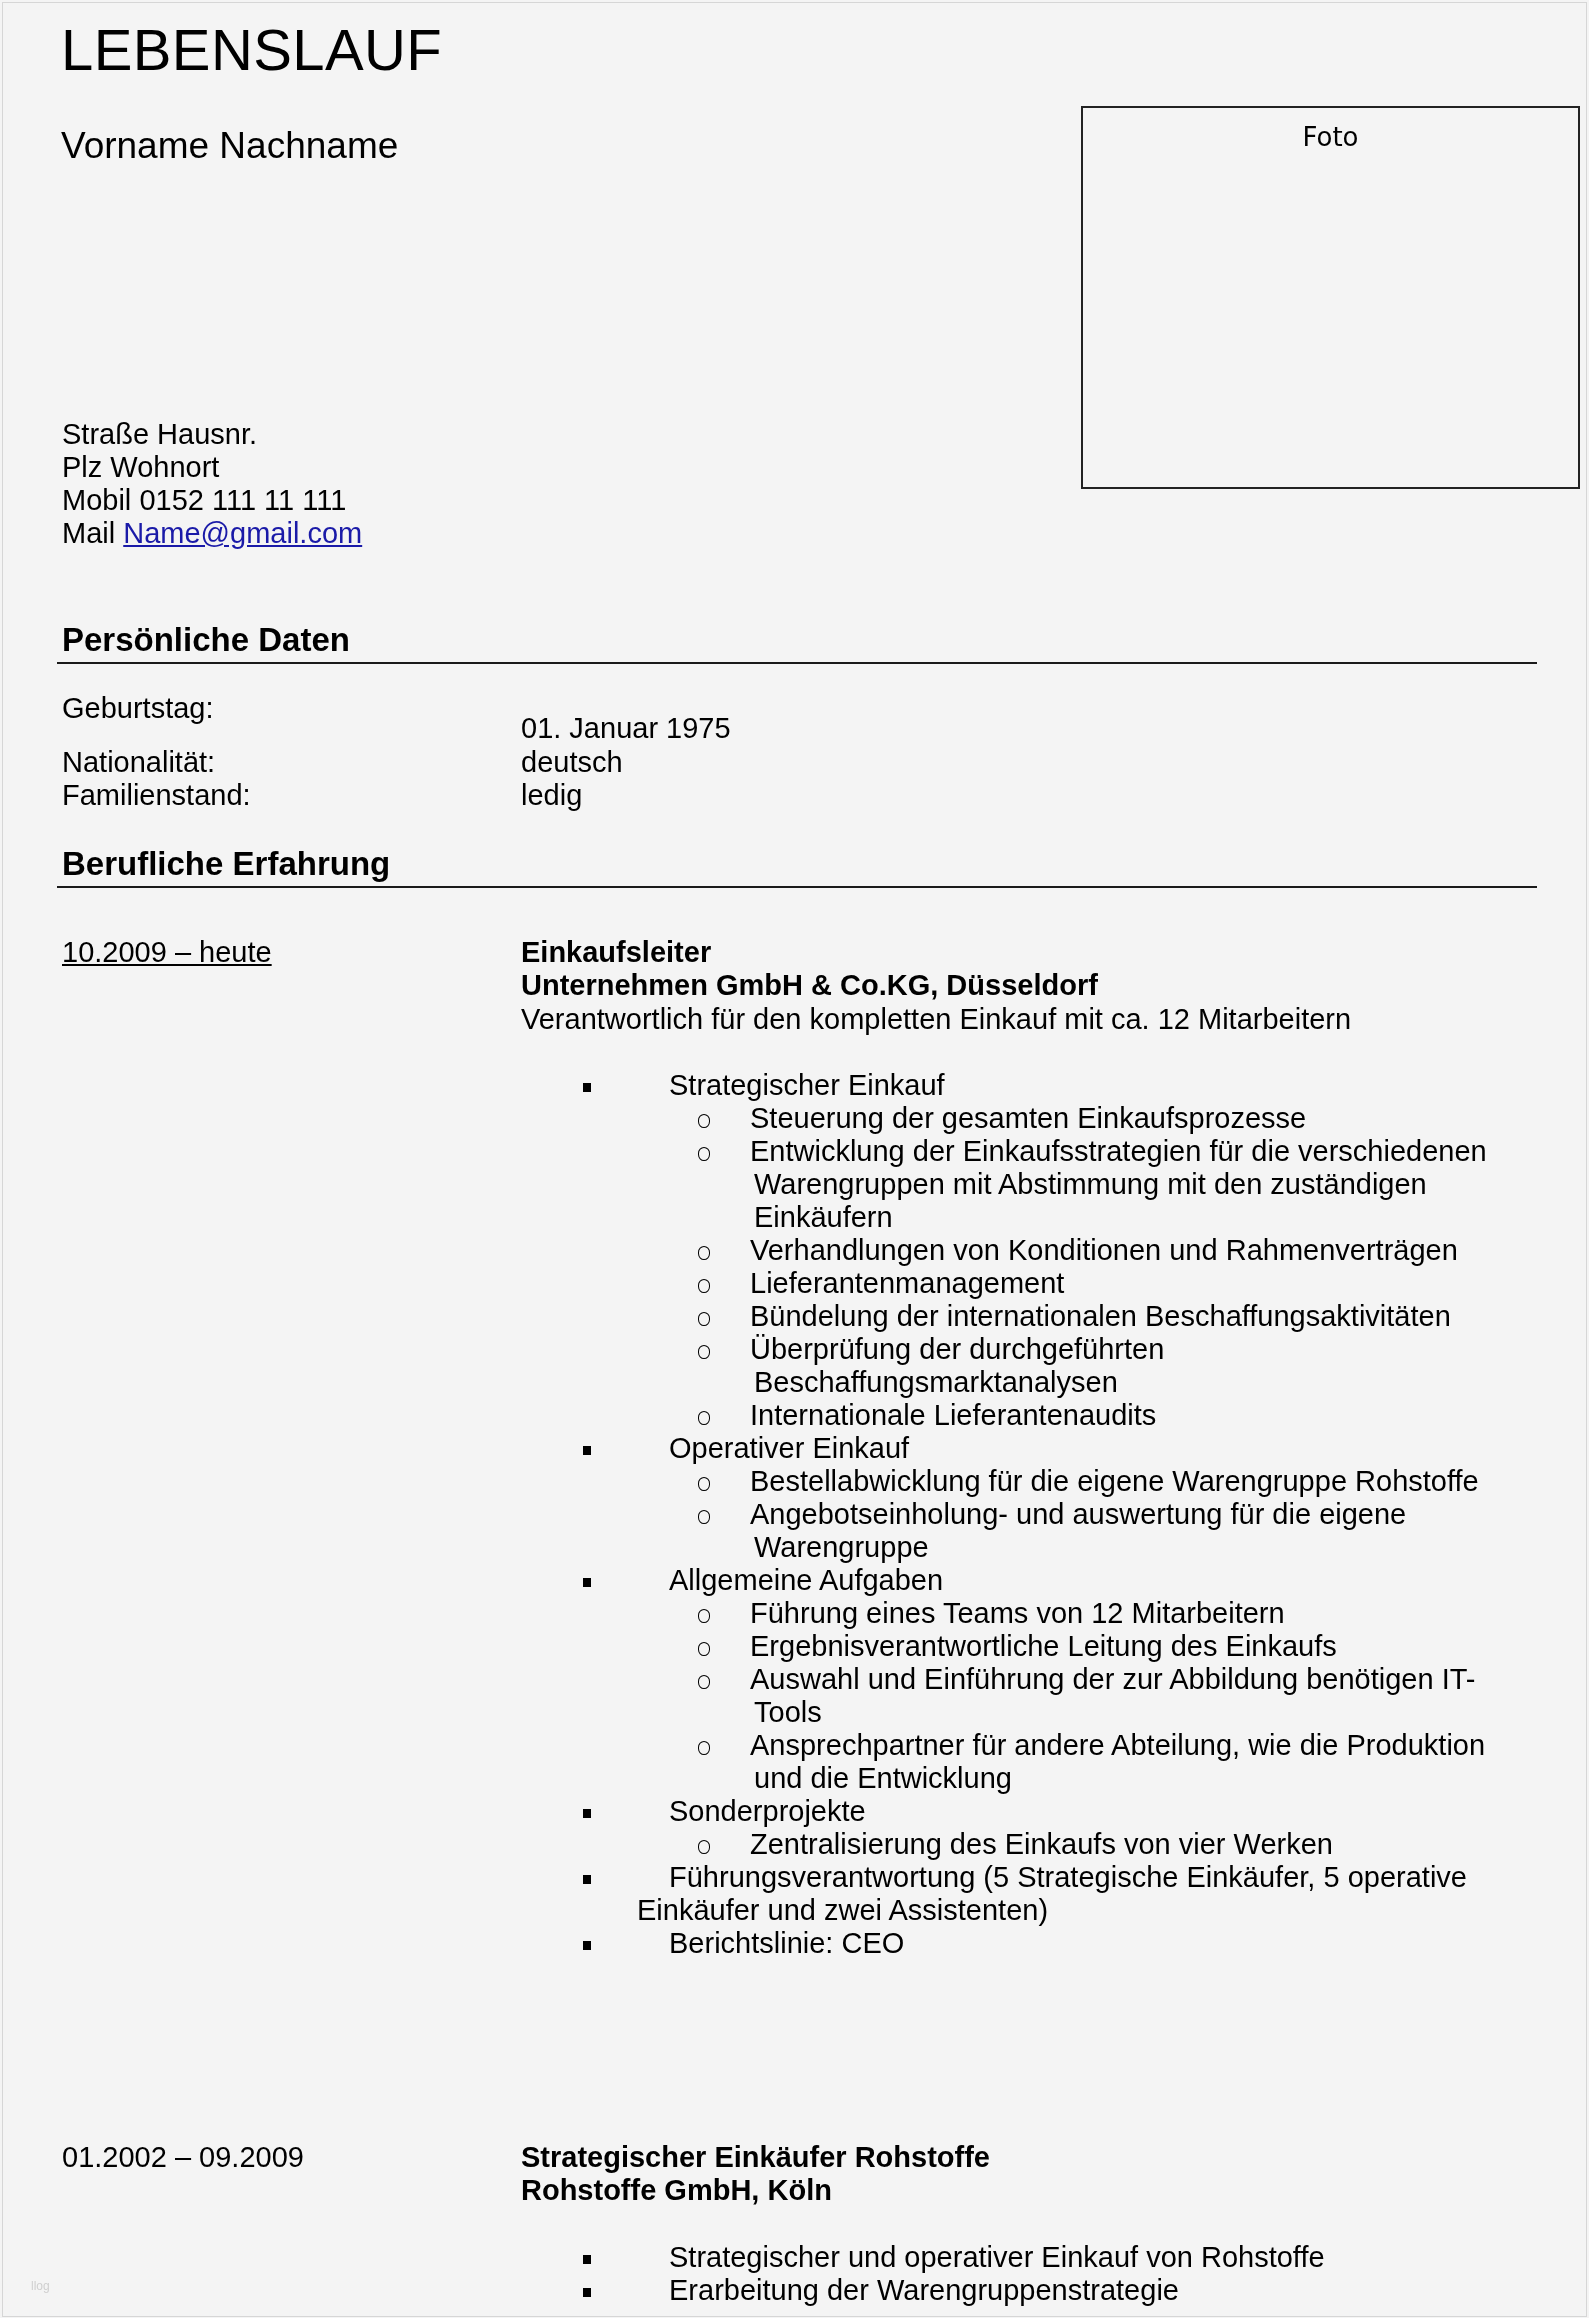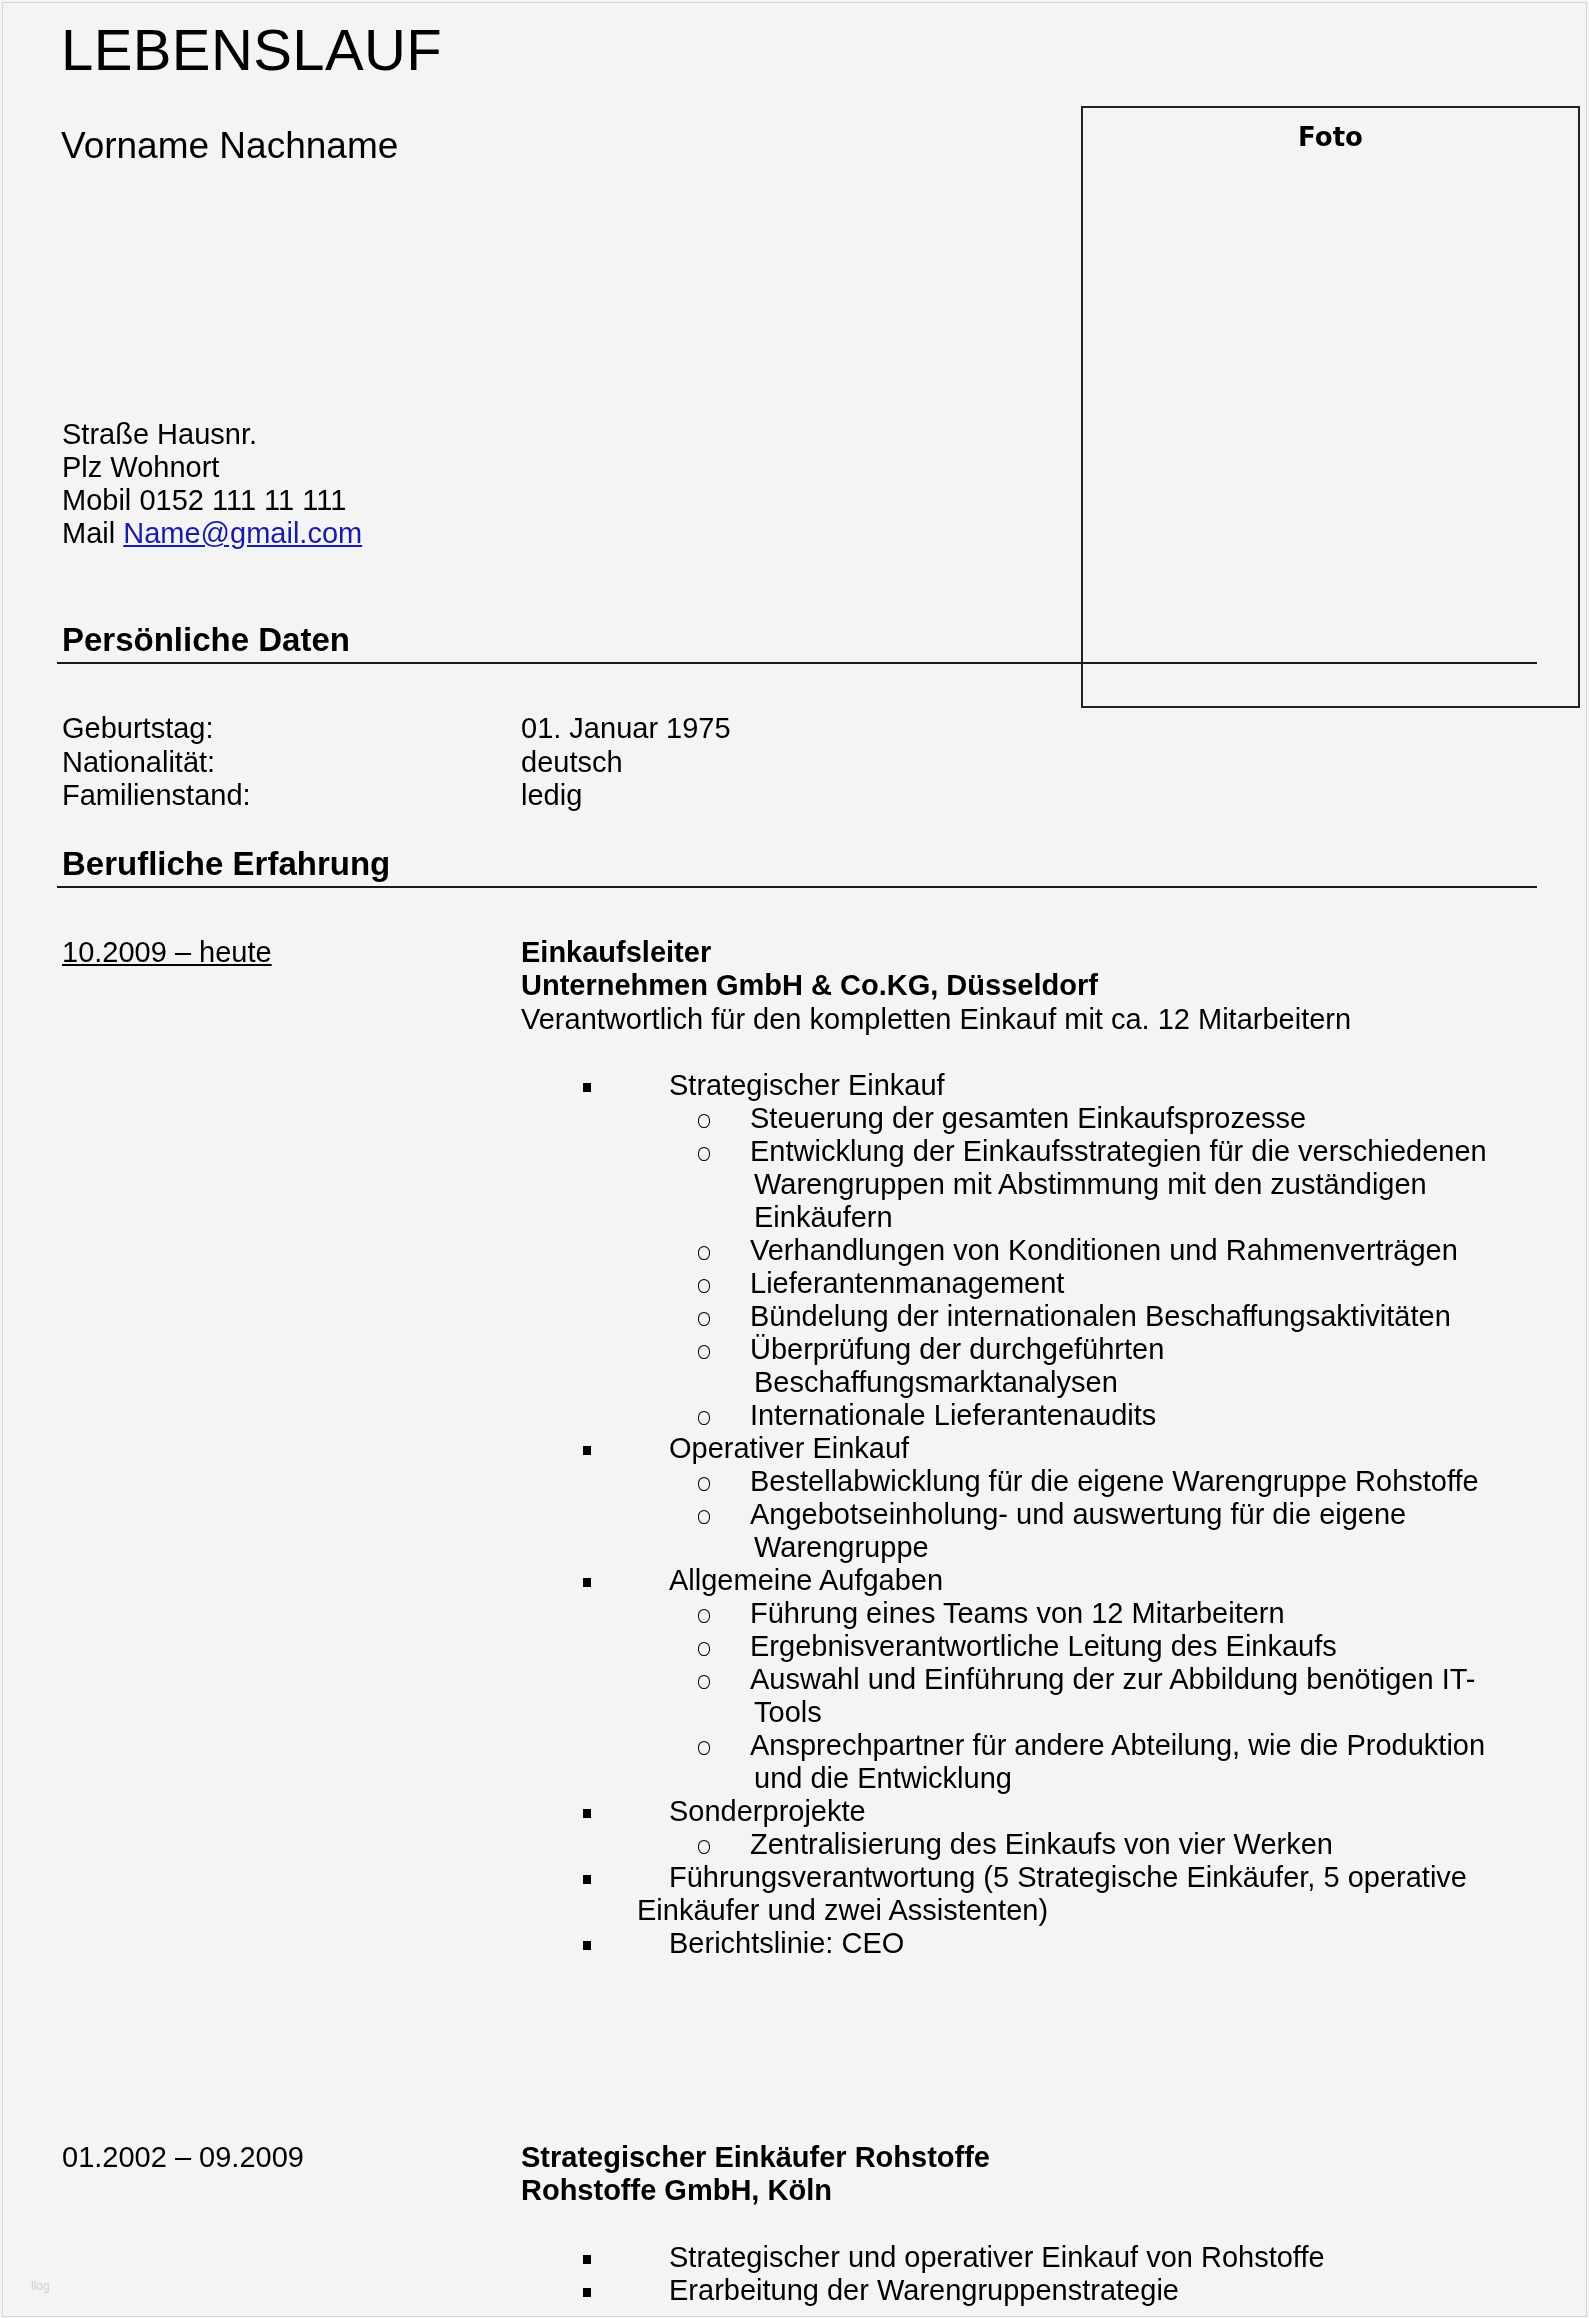--- a/index.html
+++ b/index.html
@@ -14,22 +14,22 @@
     position: absolute; left: 1.6px; top: 1.6px; right: 1.6px; bottom: 1.6px;
     border: 1.6px solid #d6d6d6; box-sizing: border-box; pointer-events: none;
   }
   .abs { position: absolute; white-space: nowrap; }
   .title { left: 61px; top: 17px; font-size: 58px; line-height: 65px; letter-spacing: 0.4px; }
   .name { left: 61px; top: 124px; font-size: 37px; line-height: 44px; }
   .address { left: 62px; top: 418px; font-size: 29px; line-height: 33px; }
   .address div { height: 33px; }
   .mail-link { color: #1a1aa8; text-decoration: underline; text-underline-offset: 2.3px; }
   .photo-box {
-    position: absolute; left: 1081px; top: 106px; width: 499px; height: 602px;
-    border: 2.3px solid #222; box-sizing: border-box; font-weight: bold;
+    position: absolute; left: 1081px; top: 106px; width: 499px; height: 383px;
+    border: 2.3px solid #222; box-sizing: border-box;
   }
   .photo-label {
     position: absolute; left: 0; right: 0; top: 14px; text-align: center;
     font-family: "DejaVu Sans", sans-serif; font-size: 26px; line-height: 31px;
   }
   .section-heading { left: 62px; font-size: 33px; font-weight: bold; line-height: 39px; }
   .rule { position: absolute; left: 57px; width: 1480px; height: 2.3px; background: #1a1a1a; }
   .row { position: absolute; font-size: 29px; line-height: 33px; white-space: nowrap; }
   .col-left { left: 62px; }
   .col-right { left: 521px; }
@@ -65,21 +65,21 @@
   </div>
   <div>
     <span>Mail</span>
     <span class="mail-link">Name@gmail.com</span>
   </div>
 </div>
 
 <div class="abs section-heading" style="top:620px;">Persönliche Daten</div>
 <div class="rule" style="top:662px;"></div>
 
-<div class="row col-left" style="top:712px;">Geburtstag:</div>
+<div class="row col-left" style="top:692px;">Geburtstag:</div>
 <div class="row col-right" style="top:712px;">01. Januar 1975</div>
 <div class="row col-left" style="top:746px;">Nationalität:</div>
 <div class="row col-right" style="top:746px;">deutsch</div>
 <div class="row col-left" style="top:779px;">Familienstand:</div>
 <div class="row col-right" style="top:779px;">ledig</div>
 
 <div class="abs section-heading" style="top:844px;">Berufliche Erfahrung</div>
 <div class="rule" style="top:886px;"></div>
 
 <div class="row col-left" style="top:936px;text-decoration:underline;">10.2009 – heute</div>

